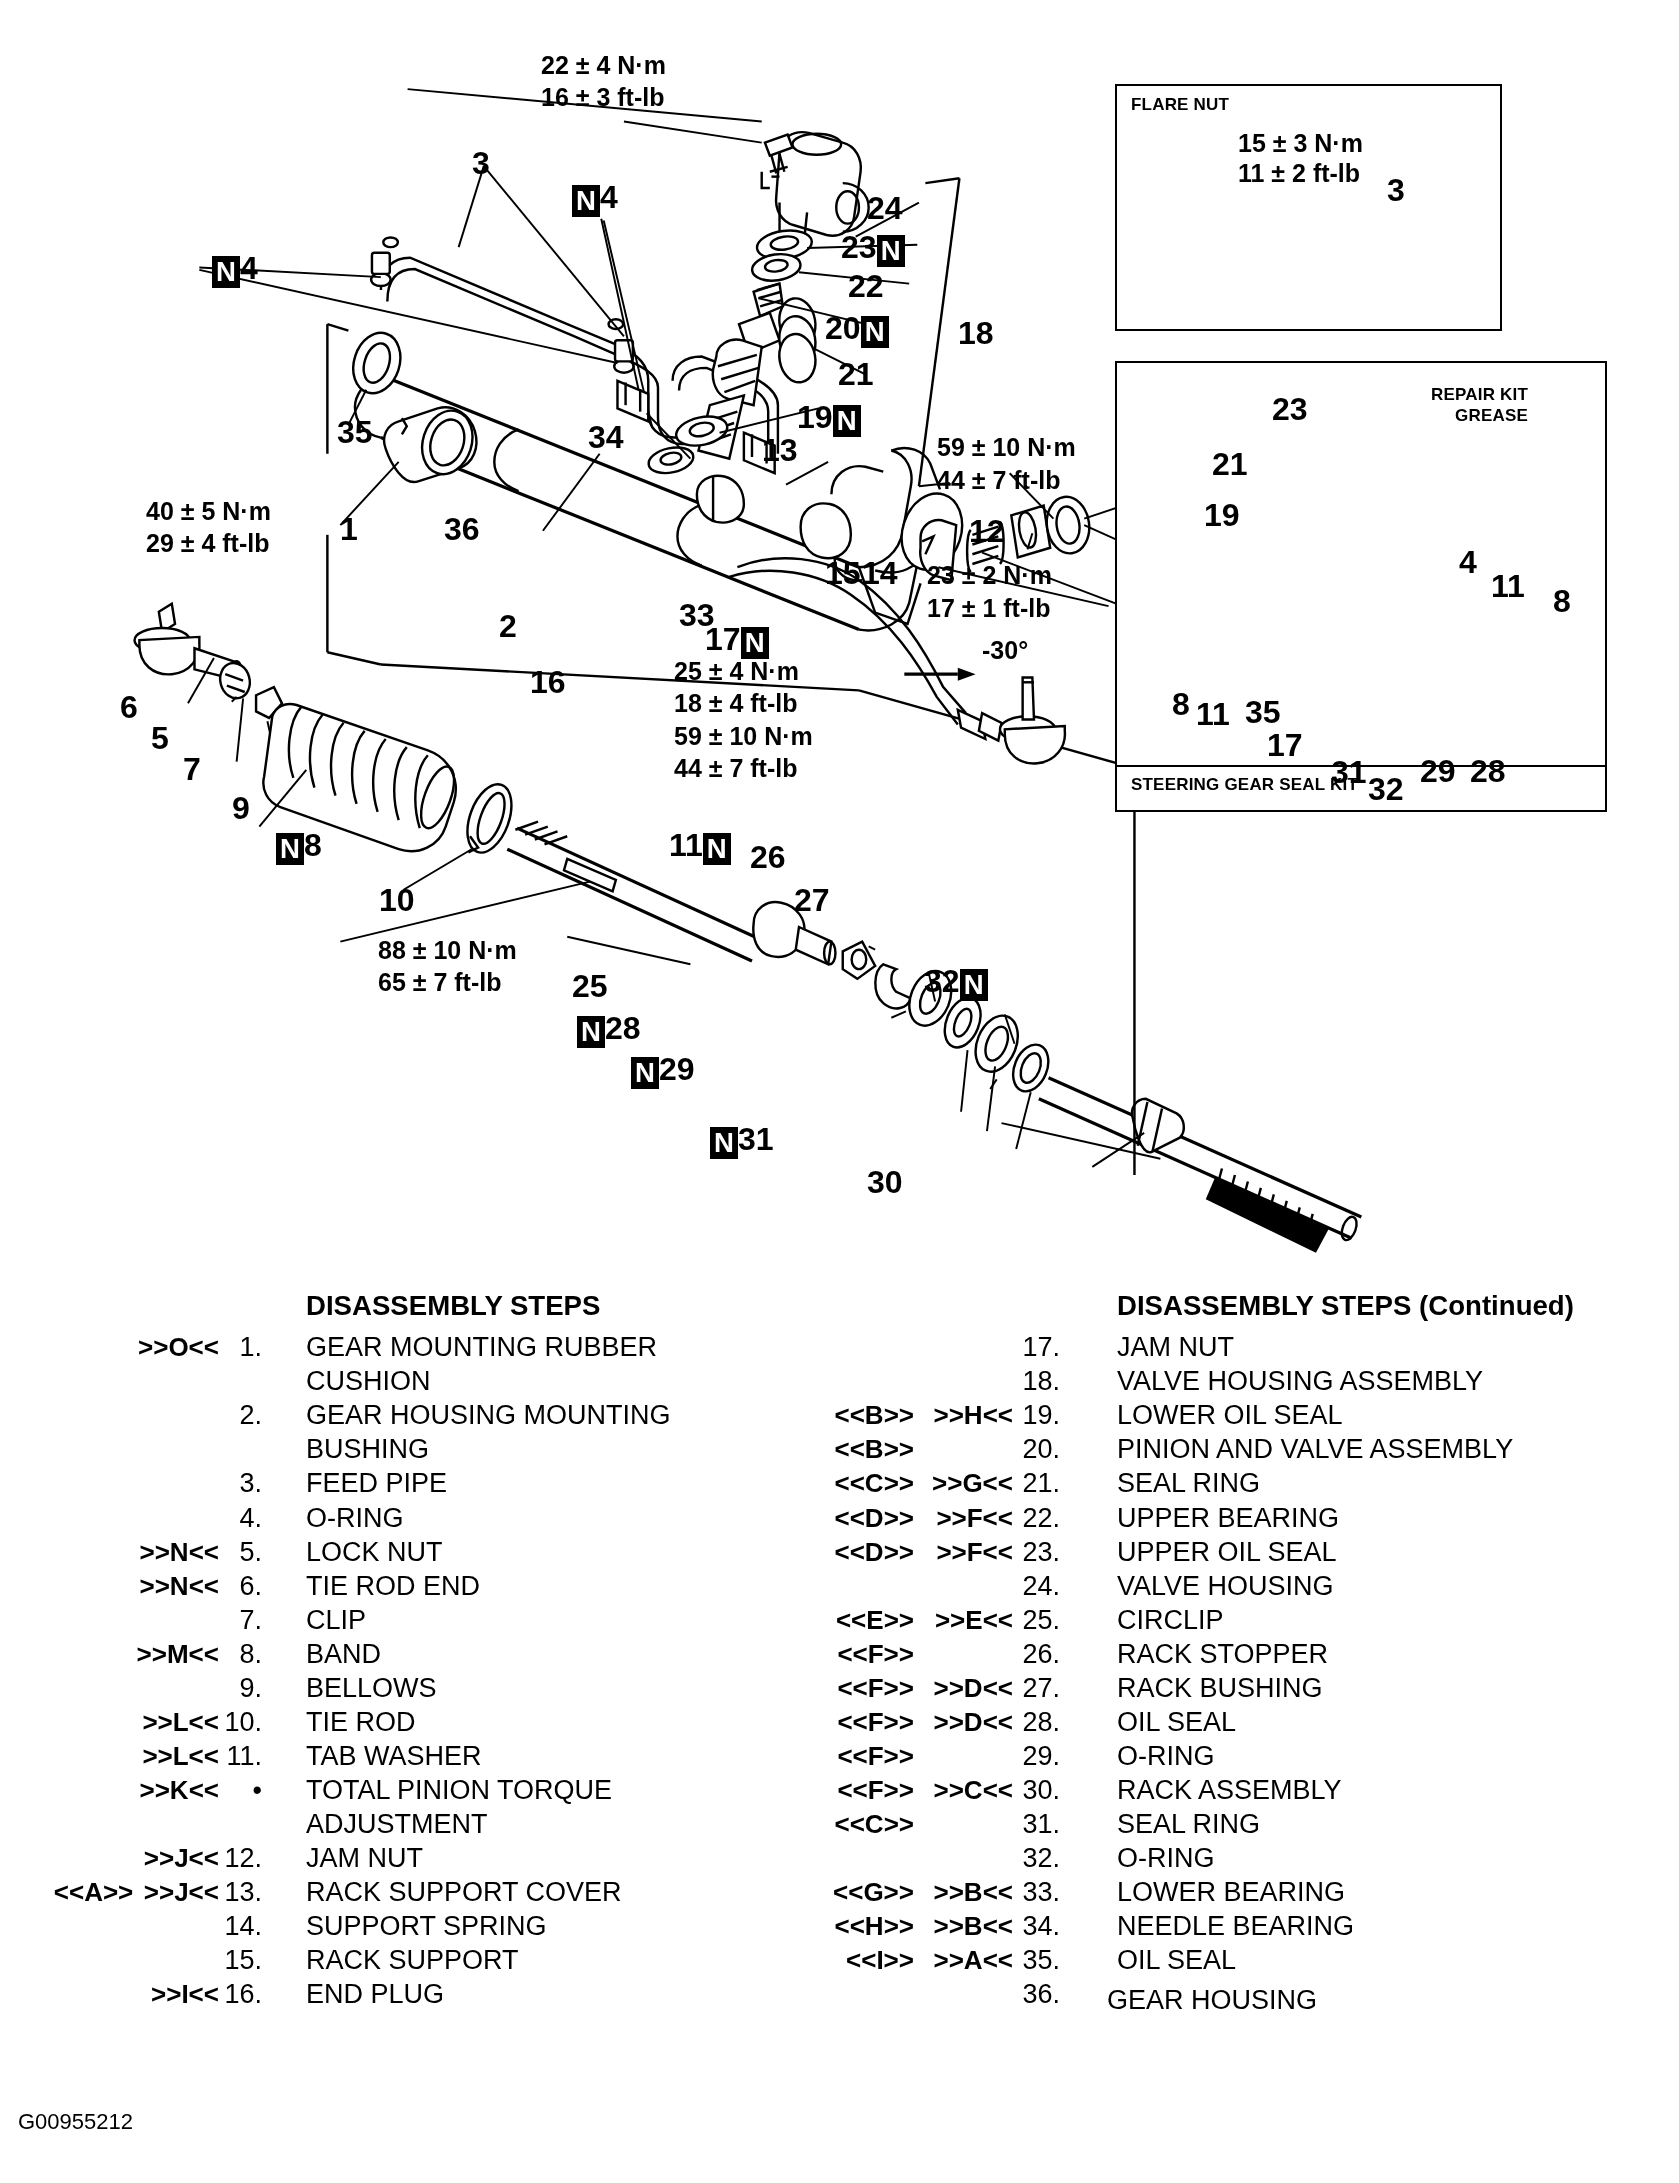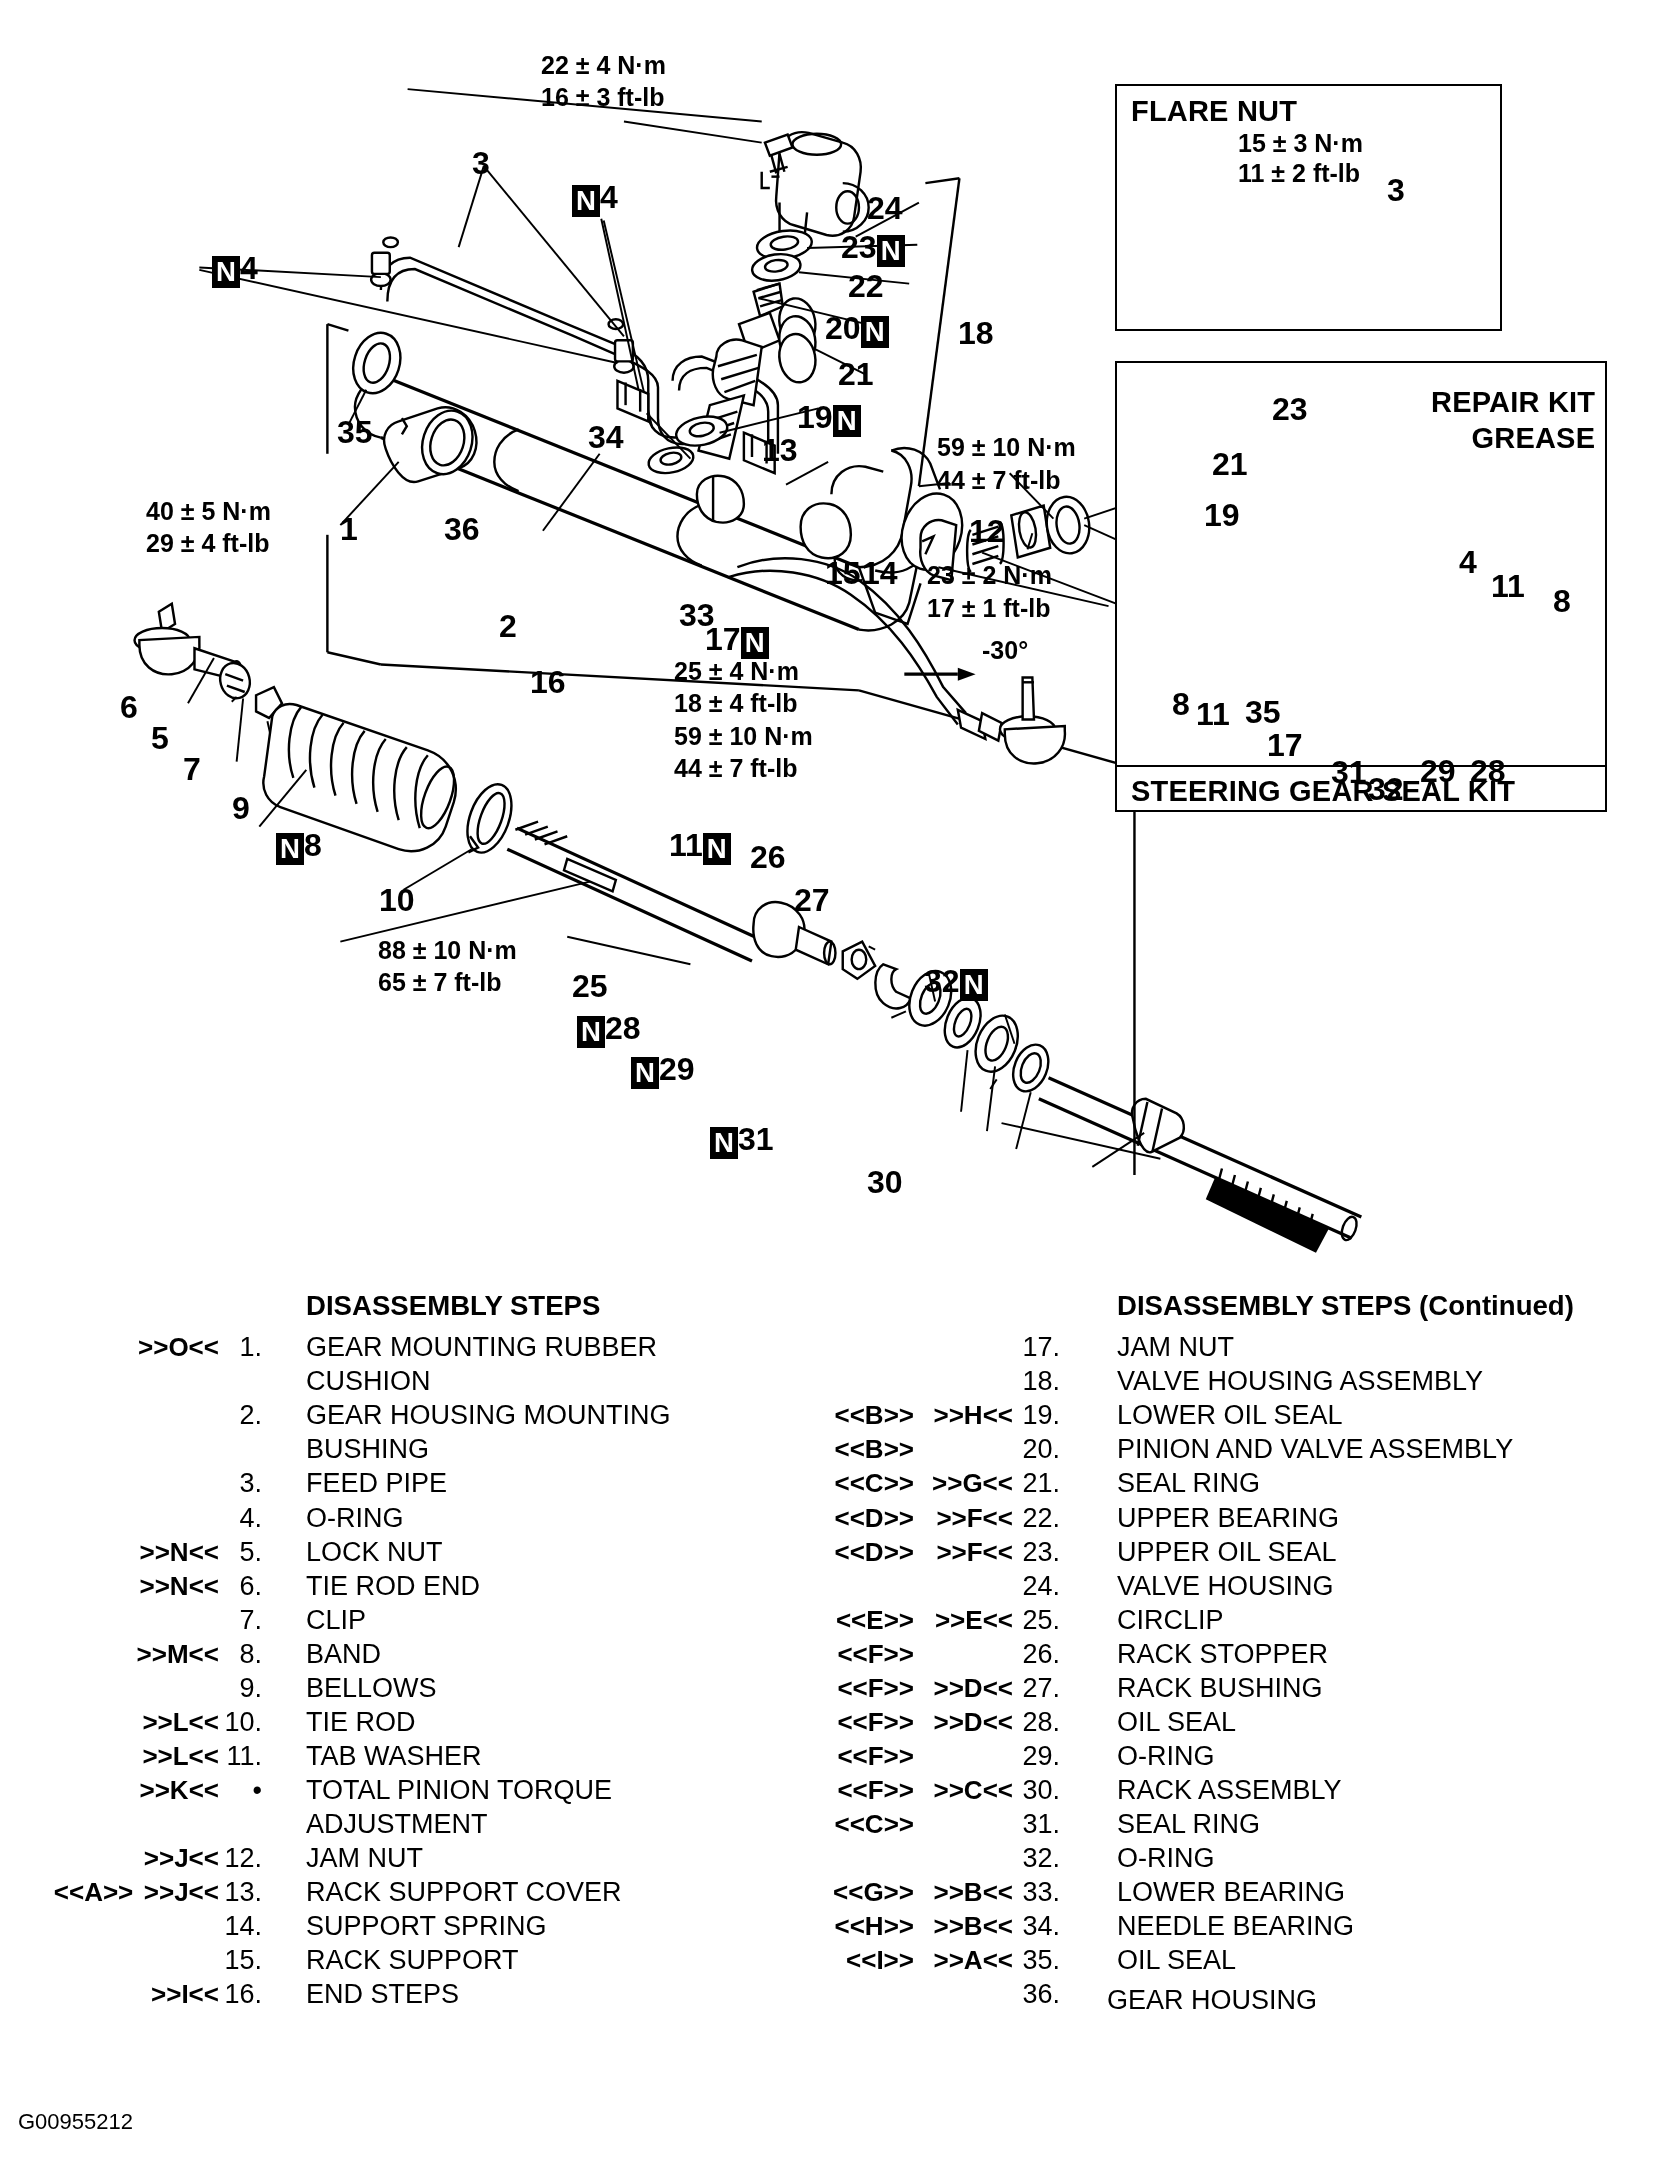--- a/index.html
+++ b/index.html
@@ -8,21 +8,21 @@
     font-family:"Liberation Sans", sans-serif;
     color:#000;
     -webkit-font-smoothing:none;
   }
   #root{position:absolute;left:0;top:0;width:1679px;height:2183px;overflow:hidden;}
 
   
   .t{position:absolute;white-space:pre;font-weight:bold;line-height:1.08;}
   .callout{font-size:32px;font-weight:bold;letter-spacing:0px;}
   .spec{font-size:25px;font-weight:bold;}
-  .boxlbl{font-size:29px;font-weight:bold;letter-spacing:0.2px;}
+  .boxlbl{font-size:17px;font-weight:bold;letter-spacing:0.2px;}
 
   
   .nbadge{
     display:inline-block;background:#000;color:#fff;
     font-weight:bold;text-align:center;
     font-size:27px;line-height:31px;width:27.6px;height:31px;
     vertical-align:-3.2px;
     font-family:"Liberation Sans",sans-serif;
   }
   .callout .nbadge{font-size:27.6px;line-height:32px;width:28px;height:32px;vertical-align:-2.4px;}
@@ -596,21 +596,21 @@
       <div class="row" style="left: 0px; top: 1945px; width: 1679px;">
         <div class="mk" style="left: 11.3px; width: 122px;"></div>
         <div class="mk2" style="left: 112px; width: 107px;"></div>
         <div class="num" style="left: 220px; width: 42px;">15.</div>
         <div class="nm" style="left: 306px;">RACK SUPPORT</div>
       </div>
       <div class="row" style="left: 0px; top: 1979px; width: 1679px;">
         <div class="mk" style="left: 11.3px; width: 122px;"></div>
         <div class="mk2" style="left: 112px; width: 107px;">&gt;&gt;I&lt;&lt;</div>
         <div class="num" style="left: 220px; width: 42px;">16.</div>
-        <div class="nm" style="left: 306px;">END STEPS</div>
+        <div class="nm" style="left: 306px;">END PLUG</div>
       </div>
     </div>
   <div id="rows-right">
       <div class="row" style="left: 0px; top: 1332px; width: 1679px; padding-left: 48px;">
         <div class="mk" style="left: 810px; width: 104px;"></div>
         <div class="mk2" style="left: 914px; width: 99px;"></div>
         <div class="num" style="left: 1016px; width: 44px;">17.</div>
         <div class="nm" style="left: 1117px;">JAM NUT</div>
       </div>
       <div class="row" style="left: 0px; top: 1366px; width: 1679px;">

